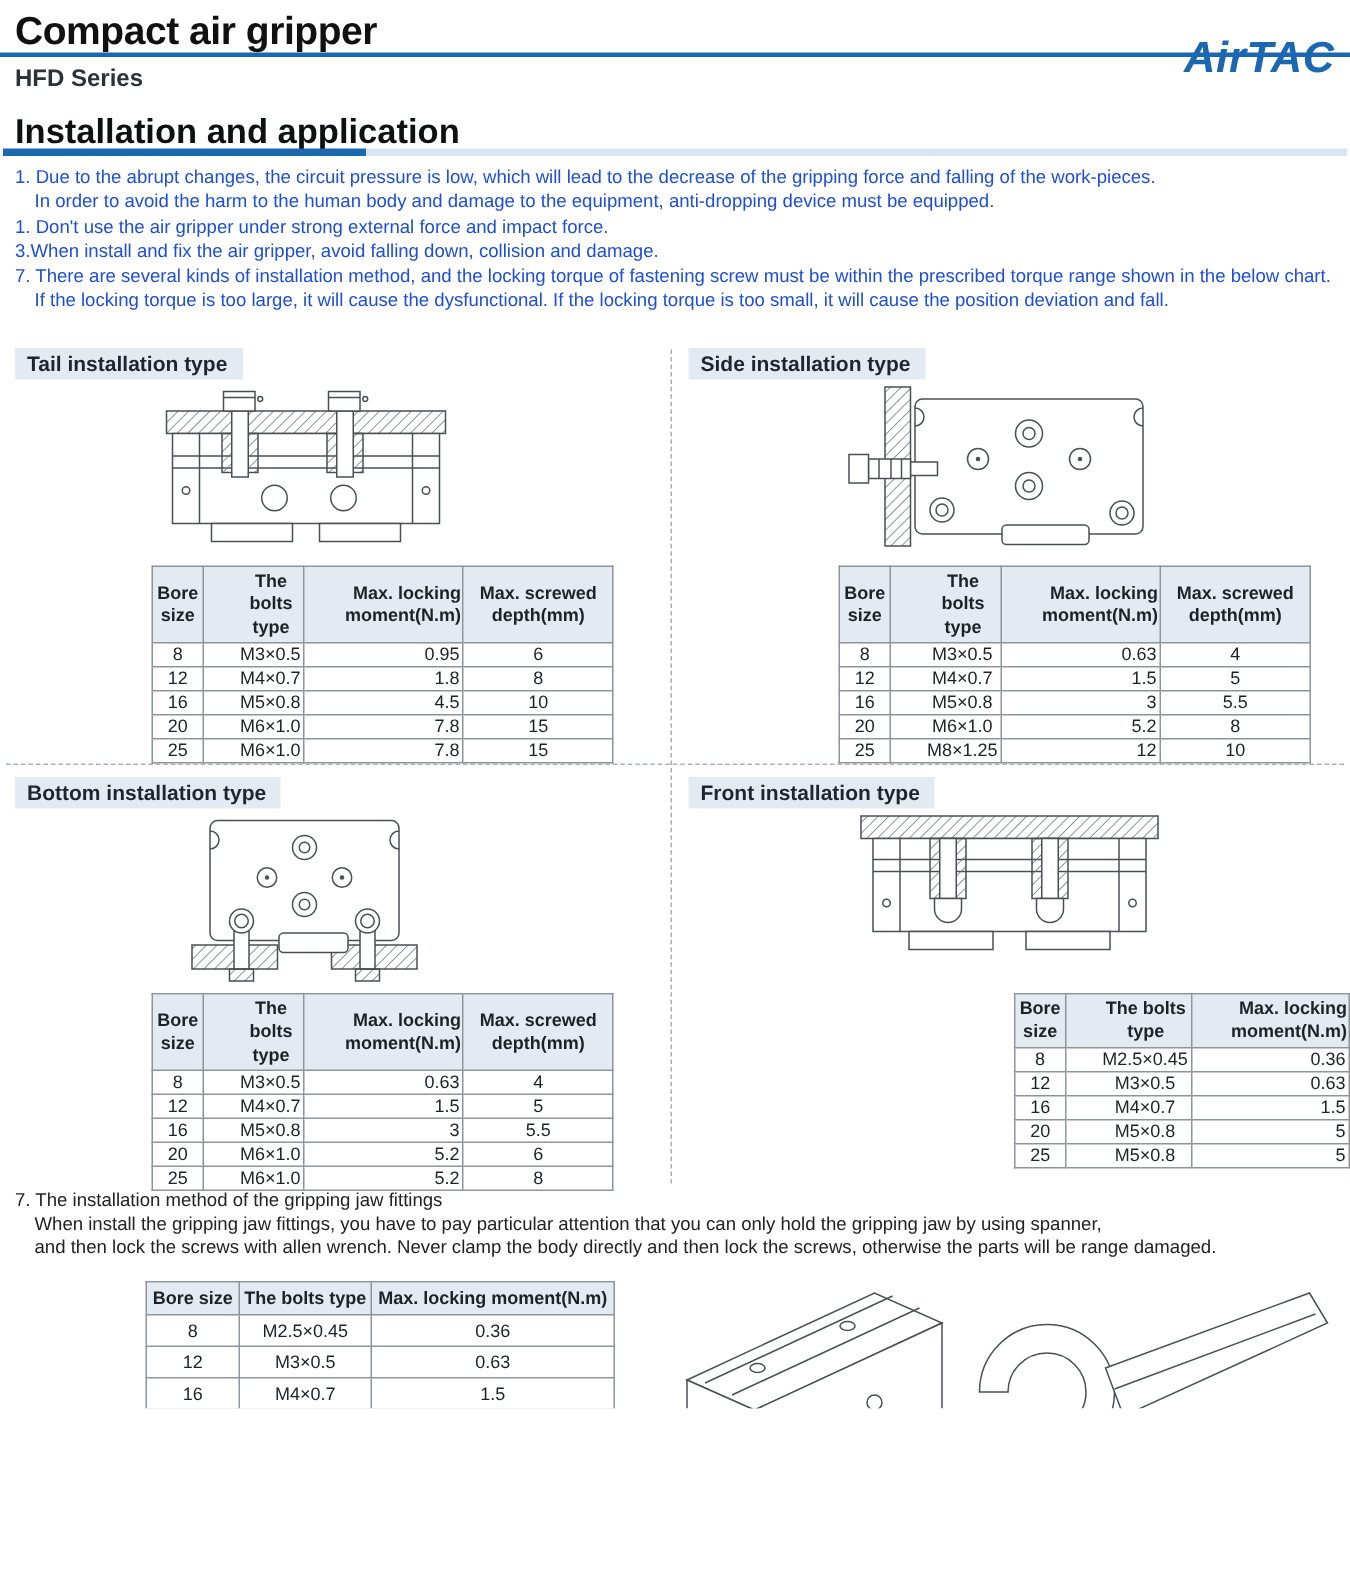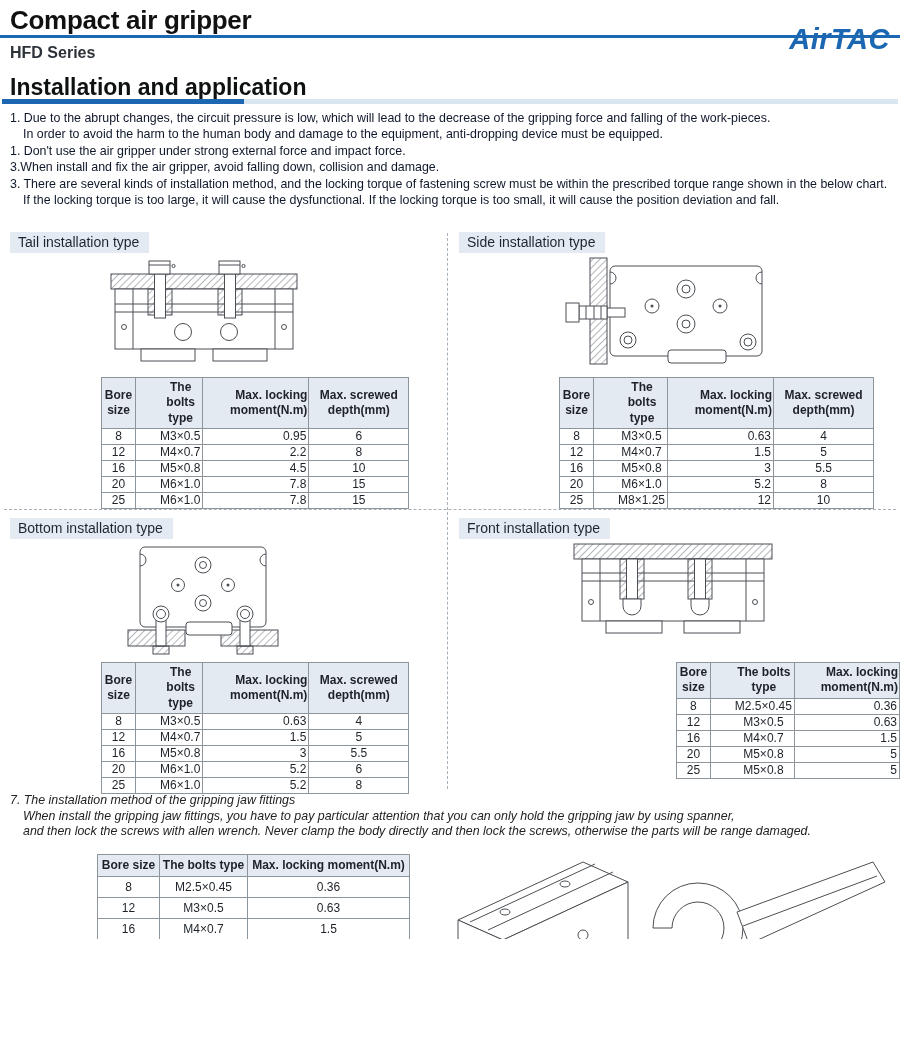--- a/index.html
+++ b/index.html
@@ -10,42 +10,42 @@
 
   .page-title { top:5px; left:10px; font-size:26px; font-weight:bold; color:#111; letter-spacing:-0.3px; }
   .logo { top:23px; right:10px; font-size:29px; font-weight:bold; color:var(--accent-blue,#1b67b2); letter-spacing:0.5px;font-style:italic; }
   .top-rule { top:35px; left:0; width:900px; height:3px; background:var(--accent-blue,#1b67b2); }
   .series { top:44px; left:10px; font-size:16px; font-weight:bold; color:#2c3238; }
 
   .sec-title { top:74px; left:10px; font-size:23px; font-weight:bold; color:#0e1112; }
   .bar-dark  { top:99px; left:2px; width:242px; height:5px; background:var(--accent-blue,#1b67b2); }
   .bar-light { top:99px; left:244px; width:654px; height:5px; background:var(--light-blue-bar,#d9e6f2); }
 
-  .instructions { top:110px; left:10px; width:886px; font-size:12.4px; line-height:16.4px; color:#0f172a; }
+  .instructions { top:110px; left:10px; width:886px; font-size:12.4px; line-height:16.4px; color:#1d4ed8; }
   .instr.indent { padding-left:13px; }
 
   .divider-v { left:447px; top:233px; height:556px; width:0; border-left:1px dashed #a7b0b8; }
   .divider-h { top:509px; left:4px; width:892px; height:0; border-top:1px dashed #a7b0b8; }
 
-  .chip { font-size:14px; font-weight:normal; color:#1d2630; background:var(--panel-header-bg,#e4eaf1); padding:2px 10px 3px 8px; white-space:nowrap; }
+  .chip { font-size:14px; font-weight:bold; color:#1d2630; background:var(--panel-header-bg,#e4eaf1); padding:2px 10px 3px 8px; white-space:nowrap; }
 
   .dtable { border-collapse:collapse; font-size:12px; color:#1d2228; text-align:center; table-layout:fixed;margin-left:47px; }
   .dtable th { background:var(--panel-header-bg,#e4eaf1); font-weight:bold; white-space:pre-line; line-height:1.28; padding:2px 1px; border:1px solid var(--table-border,#8d959c); }
   .dtable td { border:1px solid var(--table-border,#8d959c); padding:0 2px; height:15px; line-height:15px; background:#fff; }
   .qtable th:nth-child(1), .qtable td:nth-child(1){ width:34px; }
   .qtable th:nth-child(2), .qtable td:nth-child(2){ width:67px;padding-left:24px; }
   .qtable th:nth-child(3), .qtable td:nth-child(3){ width:106px;text-align:right; }
   .qtable th:nth-child(4), .qtable td:nth-child(4){ width:100px; }
   .jtable th:nth-child(1), .jtable td:nth-child(1){ width:62px; }
   .jtable th:nth-child(2), .jtable td:nth-child(2){ width:88px; }
   .jtable th:nth-child(3), .jtable td:nth-child(3){ width:162px; }
   .jtable td { height:20px; line-height:20px; }
   .jtable th { white-space:nowrap; padding:3px 1px; }
 
-  .note7 { top:793px; left:10px; width:886px; font-size:12.4px; line-height:15.6px; color:#222;font-style:italic; }
+  .note7 { top:793px; left:10px; width:886px; font-size:12.4px; line-height:15.6px; color:#222; }
 
   .ln { stroke:#4a4f54; stroke-width:1; fill:none; }
   .fw { stroke:#4a4f54; stroke-width:1; fill:#ffffff; }
   .ht { stroke:#4a4f54; stroke-width:1; }
 
   .ext-label { left:597px; top:1019px; font-size:13.5px; color:#222; border-bottom:1.2px solid #555; padding:0 14px 16px 0; background:transparent; }
 </style>
 </head>
 <body>
 
@@ -58,21 +58,21 @@
 
   <div class="abs sec-title">Installation and application</div>
   <div class="abs bar-dark"></div>
   <div class="abs bar-light"></div>
 
   <div class="abs instructions">
       <div class="instr">1. Due to the abrupt changes, the circuit pressure is low, which will lead to the decrease of the gripping force and falling of the work-pieces.</div>
       <div class="instr indent">In order to avoid the harm to the human body and damage to the equipment, anti-dropping device must be equipped.</div>
       <div class="instr">1. Don't use the air gripper under strong external force and impact force.</div>
       <div class="instr">3.When install and fix the air gripper, avoid falling down, collision and damage.</div>
-      <div class="instr">3. There are several kinds of installation method, and the locking torque of fastening screw must be within the prescribed torque range shown in the below chart.</div>
+      <div class="instr">7. There are several kinds of installation method, and the locking torque of fastening screw must be within the prescribed torque range shown in the below chart.</div>
       <div class="instr indent">If the locking torque is too large, it will cause the dysfunctional. If the locking torque is too small, it  will cause the position deviation and fall.</div>
     </div>
 
   <div class="abs divider-v"></div>
   <div class="abs divider-h"></div>
 
   <div class="abs chip" style="left:10px; top:232px;">Tail installation type</div>
   <div class="abs chip" style="left:459px; top:232px;">Side installation type</div>
   <div class="abs chip" style="left:10px; top:518px;">Bottom installation type</div>
   <div class="abs chip" style="left:459px; top:518px;">Front installation type</div>
@@ -208,21 +208,21 @@
       <tbody>
         <tr>
           <td>8</td>
           <td>M3×0.5</td>
           <td>0.95</td>
           <td>6</td>
         </tr>
         <tr>
           <td>12</td>
           <td>M4×0.7</td>
-          <td>2.2</td>
+          <td>1.8</td>
           <td>8</td>
         </tr>
         <tr>
           <td>16</td>
           <td>M5×0.8</td>
           <td>4.5</td>
           <td>10</td>
         </tr>
         <tr>
           <td>20</td>

